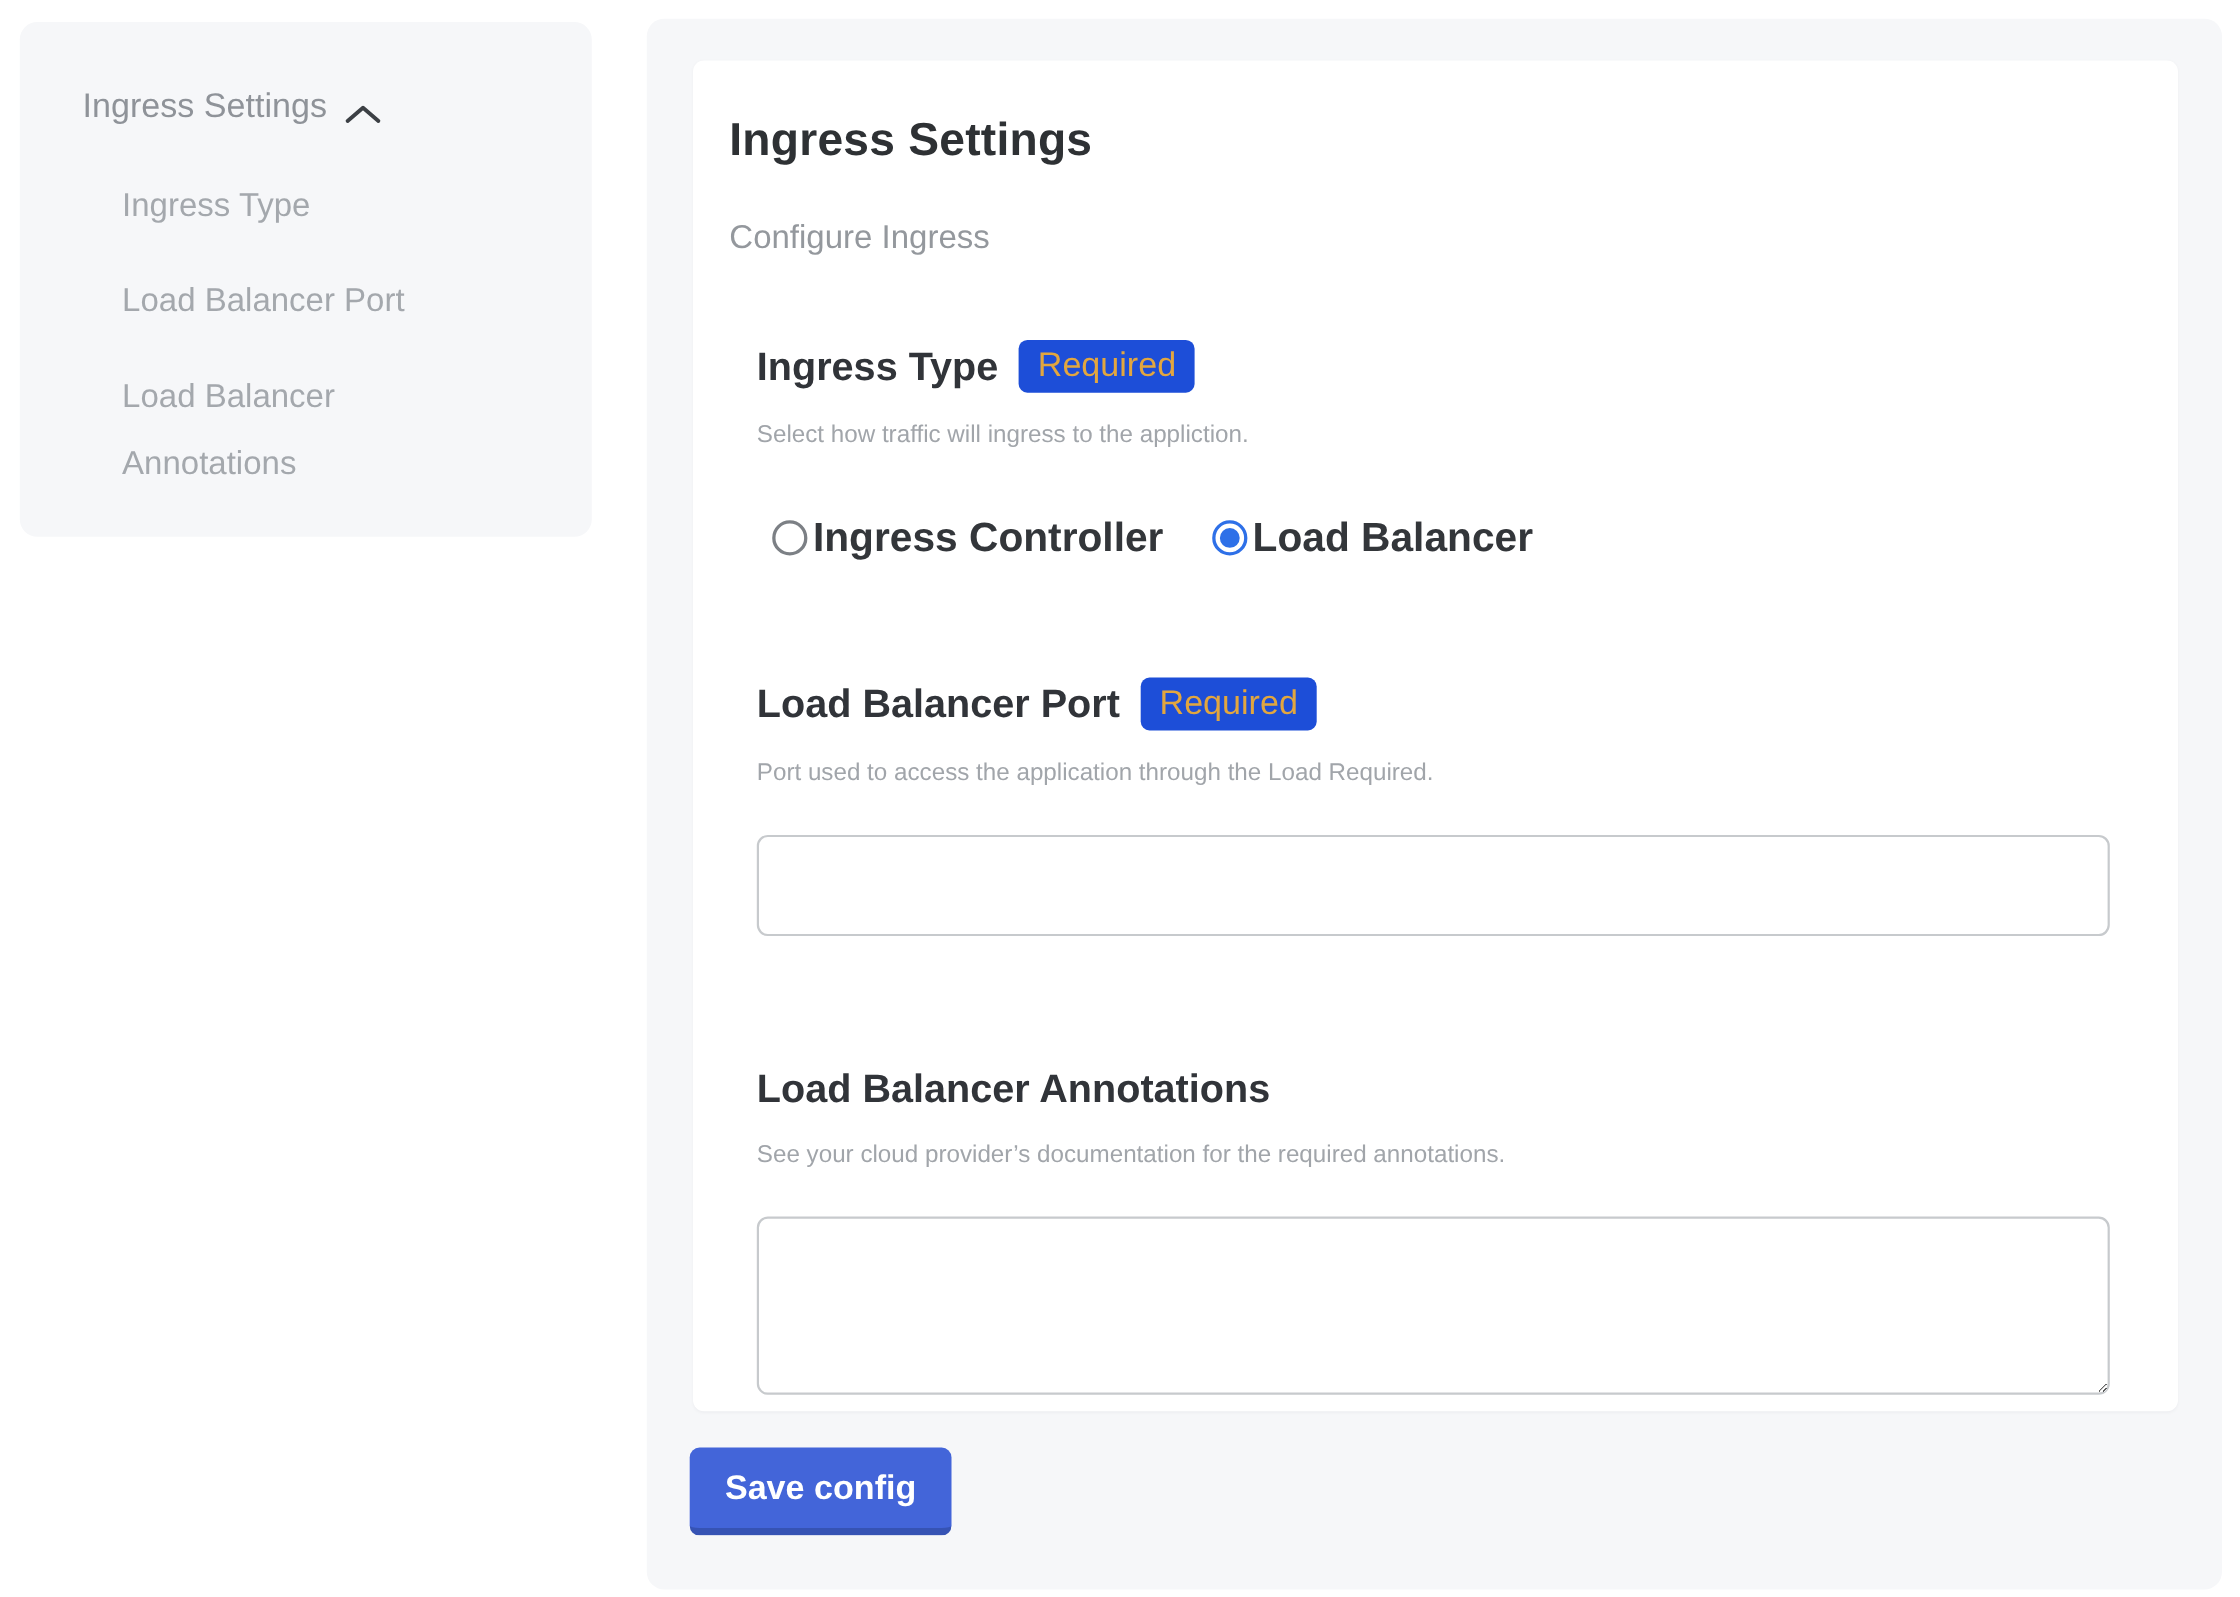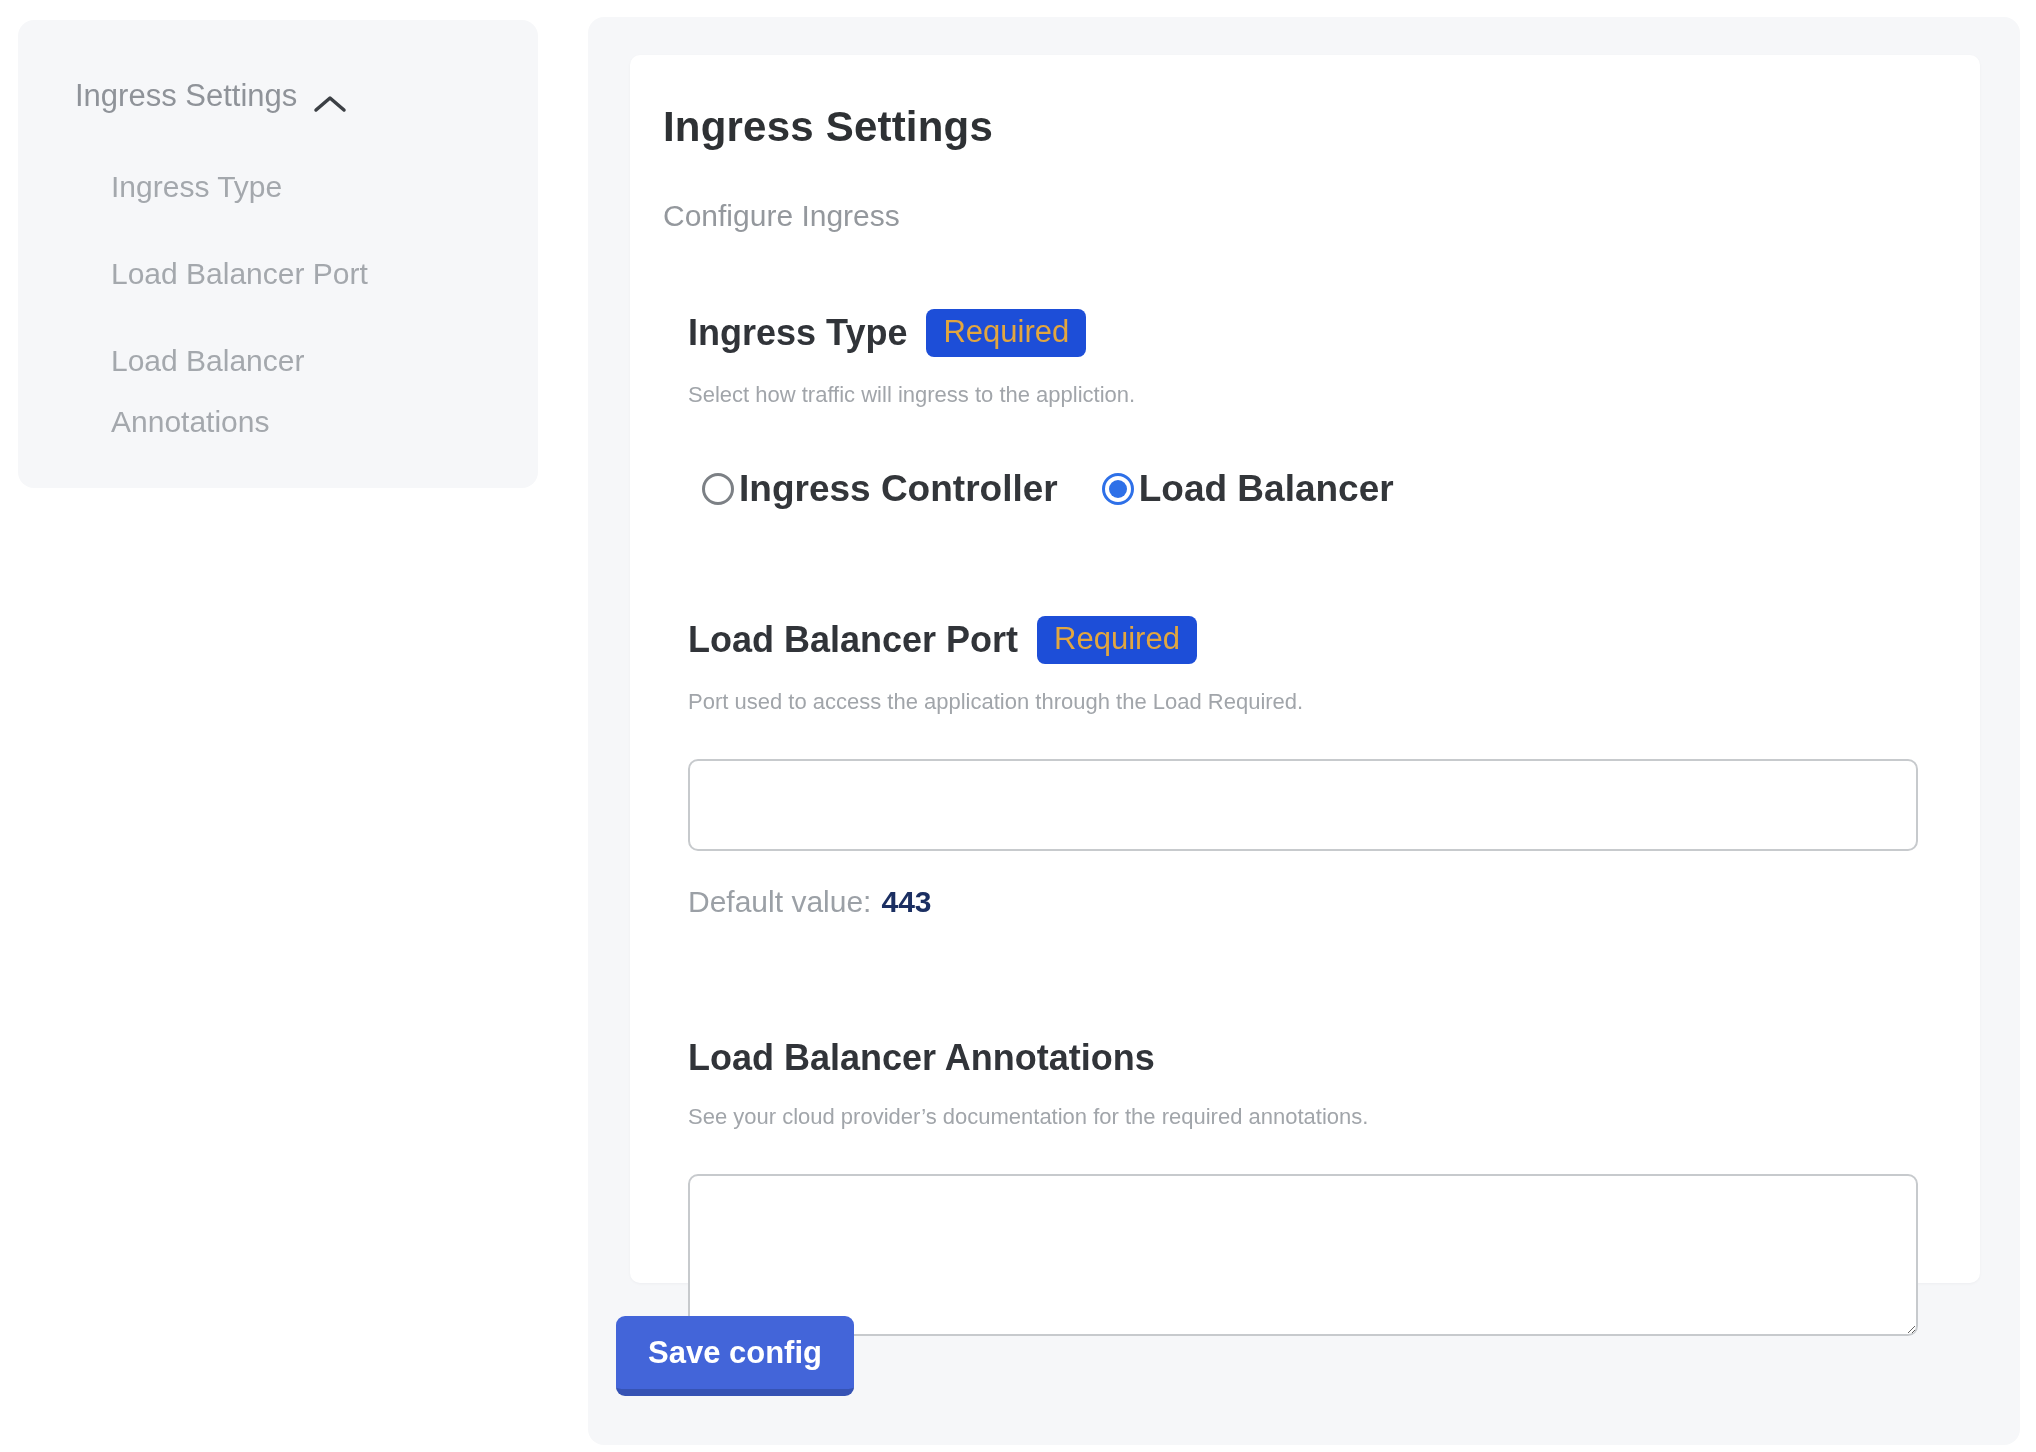--- a/index.html
+++ b/index.html
@@ -142,21 +142,21 @@
     background: #ffffff;
     font-size: 32px;
     color: #333;
     padding: 16px 24px;
     outline: none;
     resize: both;
     font-family: inherit;
   }
   .save-btn {
     position: absolute;
-    left: 28px; top: 1299px;
+    left: 39px; top: 1299px;
     width: 238px; height: 80px;
     background: #4365d9;
     border: none;
     border-bottom: 7px solid #3653b4;
     border-radius: 9px;
     color: #ffffff;
     font-size: 31px;
     font-weight: 700;
     font-family: inherit;
     cursor: pointer;
@@ -205,23 +205,20 @@
       </div>
     </div>
 
     <div class="section section-2">
       <div class="section-head">
         <span class="section-title">Load Balancer Port</span>
         <span class="badge">Required</span>
       </div>
       <div class="section-desc">Port used to access the application through the Load Required.</div>
       <input class="text-input" type="text" value="" style="">
-      <div class="default-line">
-        <span>Default value:</span><span class="default-value">443</span>
-      </div>
     </div>
 
     <div class="section section-3">
       <div class="section-head">
         <span class="section-title">Load Balancer Annotations</span>
       </div>
       <div class="section-desc">See your cloud provider’s documentation for the required annotations.</div>
       <textarea class="textarea-input" style=""></textarea>
     </div>
 

